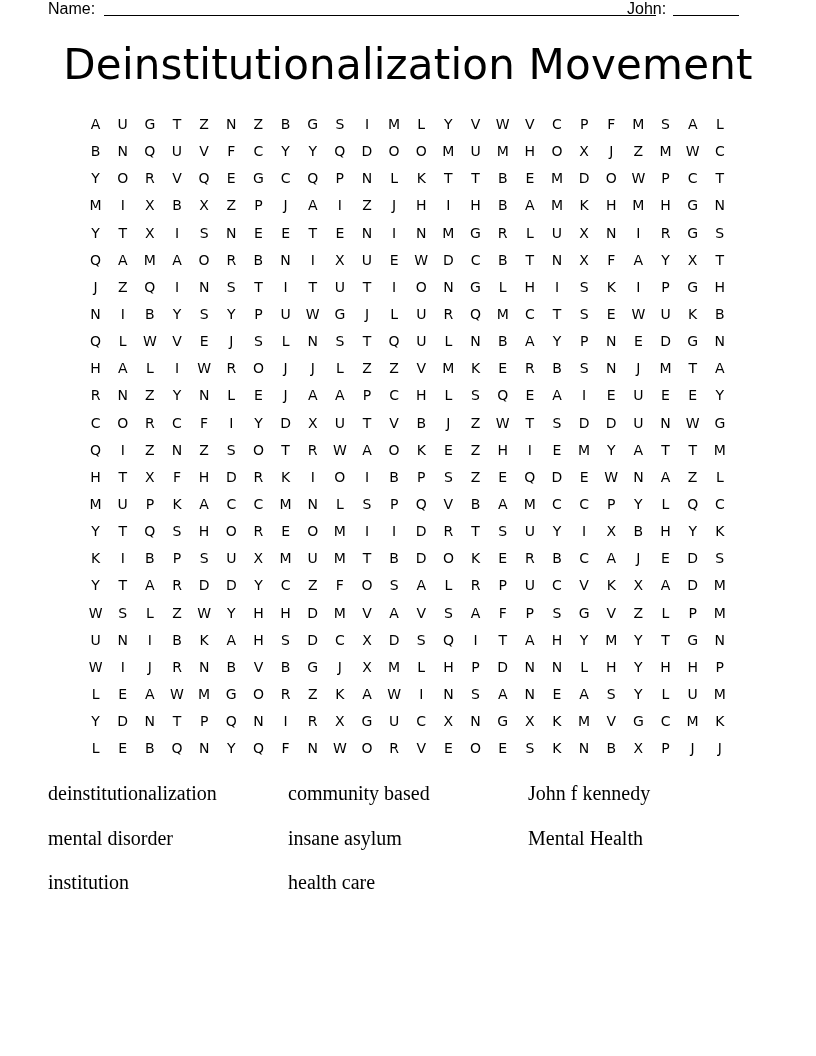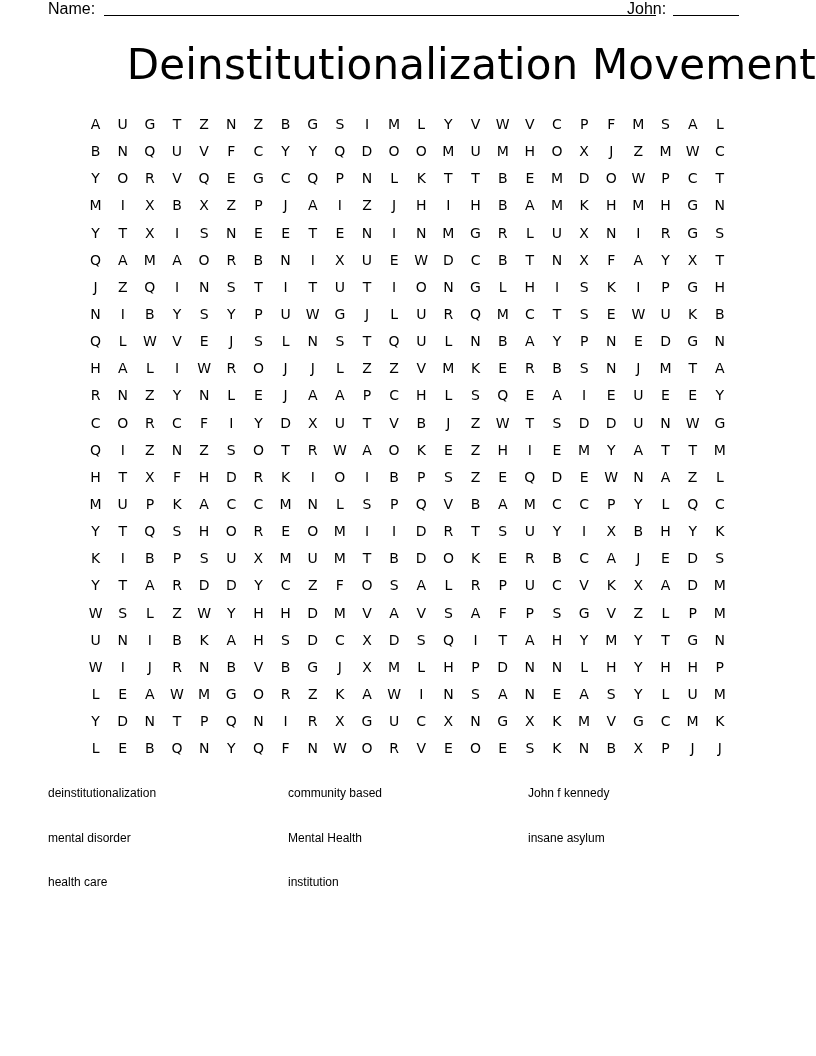--- a/index.html
+++ b/index.html
@@ -3,29 +3,29 @@
 <meta charset="utf-8">
 <style>
   html, body { margin: 0; padding: 0; background: #ffffff; }
   body { width: 816px; height: 1056px; position: relative; overflow: hidden; color: #000; }
   .header-row { position: absolute; top: 0; left: 48px; width: 692px; height: 20px;
     font-family: "Liberation Sans", sans-serif; font-size: 16px; line-height: 18px; }
   .name-label { position: absolute; left: 0; top: 0; }
   .name-line { position: absolute; left: 56px; top: 15px; width: 552px; border-bottom: 1px solid #000; }
   .date-label { position: absolute; left: 579px; top: 0; }
   .date-line { position: absolute; left: 625px; top: 15px; width: 66px; border-bottom: 1px solid #000; }
-  .title { position: absolute; top: 38px; left: 0; width: 816px; text-align: right;
+  .title { position: absolute; top: 38px; left: 0; width: 816px; text-align: center;
     font-family: "DejaVu Sans", sans-serif; font-size: 42px; line-height: 54px; letter-spacing: 0.2px; }
   .grid { position: absolute; top: 114px; left: 82px; width: 652px;
     display: grid; grid-template-columns: repeat(24, 27.15px); grid-auto-rows: 27.15px; }
   .cell { font-family: "DejaVu Sans", sans-serif; font-size: 14px; text-align: center;
     line-height: 20px; height: 27.15px; }
   .words { position: absolute; top: 778px; left: 48px; width: 720px;
     display: grid; grid-template-columns: 240px 240px 240px; grid-auto-rows: 44.6px;
-    font-family: Liberation Sans, sans-serif; font-size: 12px; line-height: 30px; }
+    font-family: Liberation Serif, serif; font-size: 20px; line-height: 30px; }
   .word { white-space: nowrap; }
 </style>
 </head>
 <body>
 
 <div class="header-row">
   <span class="name-label">Name:</span>
   <div class="name-line"></div>
   <span class="date-label">John:</span>
   <div class="date-line"></div>
@@ -610,17 +610,17 @@
     <div class="cell">P</div>
     <div class="cell">J</div>
     <div class="cell">J</div>
   </div>
 
 <div class="words" id="words">
     <div class="word">deinstitutionalization</div>
     <div class="word">community based</div>
     <div class="word">John f kennedy</div>
     <div class="word">mental disorder</div>
+    <div class="word">insane asylum</div>
     <div class="word">Mental Health</div>
-    <div class="word">insane asylum</div>
+    <div class="word">institution</div>
     <div class="word">health care</div>
-    <div class="word">institution</div>
   </div>
 
 </body></html>

